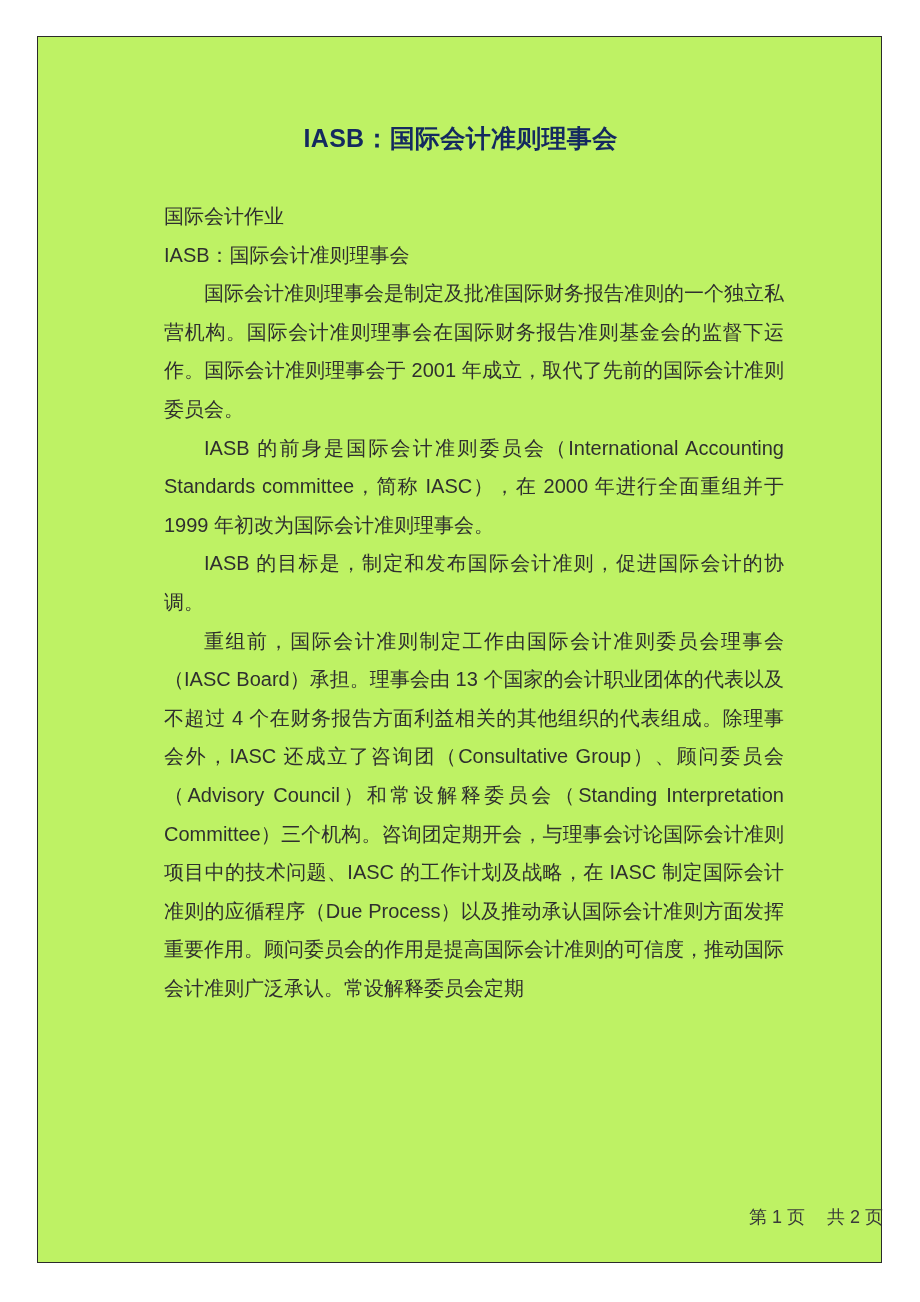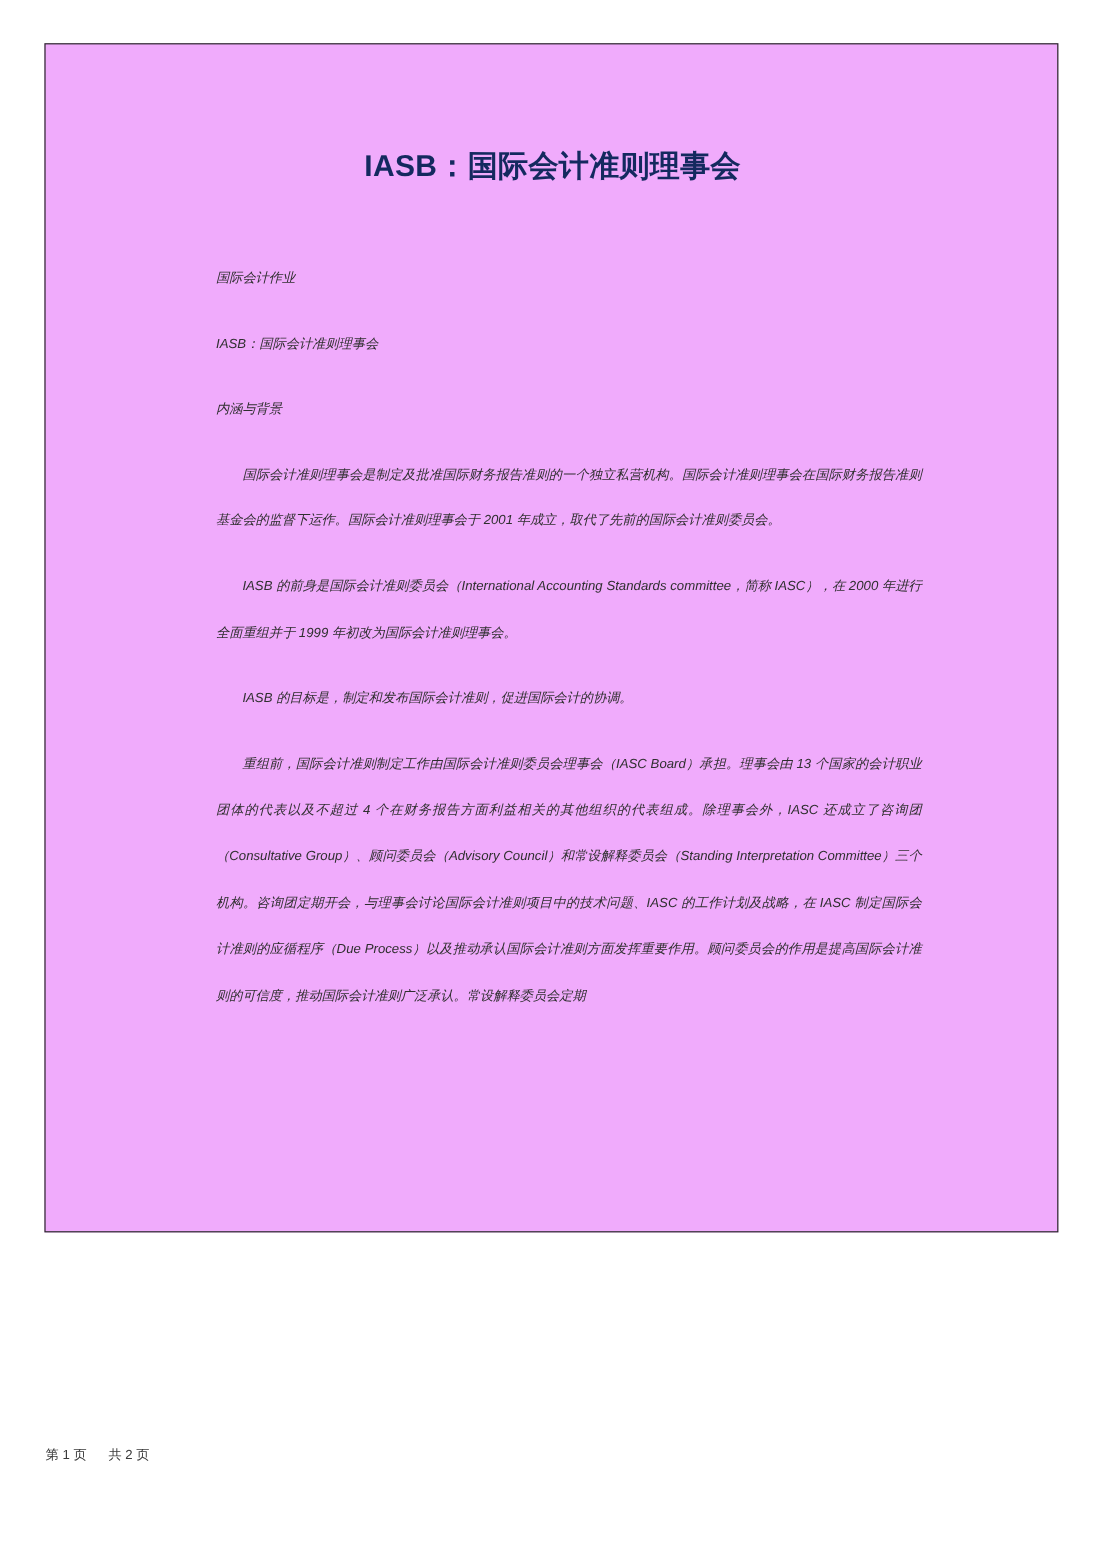--- a/index.html
+++ b/index.html
@@ -13,24 +13,24 @@
     font-family: "Liberation Sans", "DejaVu Sans", sans-serif;
     overflow: hidden;
   }
 
   
   #page-sheet {
     position: absolute;
     left: 37px;
     top: 36px;
     width: 845px;
-    height: 991px;
+    height: 1227px;
     border: 1px solid #2b2b2b;
     box-sizing: border-box;
-    background: #f0abfc;
+    background: #bef264;
   }
 
   
   #doc-title {
     position: absolute;
     left: 0;
     top: 85px;
     width: 845px;
     text-align: center;
     font-size: 25px;
@@ -41,63 +41,61 @@
 
   
   #body-block {
     position: absolute;
     left: 126px;
     top: 160px;
     width: 620px;
   }
 
   .para {
-    font-size: 11px;
+    font-size: 20px;
     color: #2f2f2f;
     line-height: 38.6px;
     text-align: justify;
     text-justify: inter-ideograph;
-    margin: 16px;
+    margin: 0;
     word-break: break-word;
-    font-style: italic;
   }
   .para.lead {
     text-indent: 2em;
   }
   .para.plain {
     text-indent: 0;
   }
 
   
   #page-footer {
     position: absolute;
     left: 0;
     top: 1168px;
     width: 845px;
-    text-align: left;
-    font-size: 11px;
+    text-align: right;
+    font-size: 18px;
     color: #3a3a3a;
   }
   #page-footer .seg { display: inline; }
   #page-footer .gap { display: inline-block; width: 12px; }
 </style>
 </head>
 <body>
 
 <div id="page-sheet">
 
   <div id="doc-title">IASB：国际会计准则理事会</div>
 
   <div id="body-block">
 
     <p class="para plain">国际会计作业</p>
 
     <p class="para plain">IASB：国际会计准则理事会</p>
 
-    <p class="para plain">内涵与背景</p>
 
     <p class="para lead">国际会计准则理事会是制定及批准国际财务报告准则的一个独立私营机构。国际会计准则理事会在国际财务报告准则基金会的监督下运作。国际会计准则理事会于 2001 年成立，取代了先前的国际会计准则委员会。</p>
 
 
     <p class="para lead">IASB 的前身是国际会计准则委员会（International Accounting Standards committee，简称 IASC），在 2000 年进行全面重组并于 1999 年初改为国际会计准则理事会。</p>
 
 
     <p class="para lead">IASB 的目标是，制定和发布国际会计准则，促进国际会计的协调。</p>
 
     <p class="para lead">重组前，国际会计准则制定工作由国际会计准则委员会理事会（IASC Board）承担。理事会由 13 个国家的会计职业团体的代表以及不超过 4 个在财务报告方面利益相关的其他组织的代表组成。除理事会外，IASC  还成立了咨询团（Consultative Group）、顾问委员会（Advisory Council）和常设解释委员会（Standing Interpretation Committee）三个机构。咨询团定期开会，与理事会讨论国际会计准则项目中的技术问题、IASC 的工作计划及战略，在 IASC 制定国际会计准则的应循程序（Due Process）以及推动承认国际会计准则方面发挥重要作用。顾问委员会的作用是提高国际会计准则的可信度，推动国际会计准则广泛承认。常设解释委员会定期</p>

